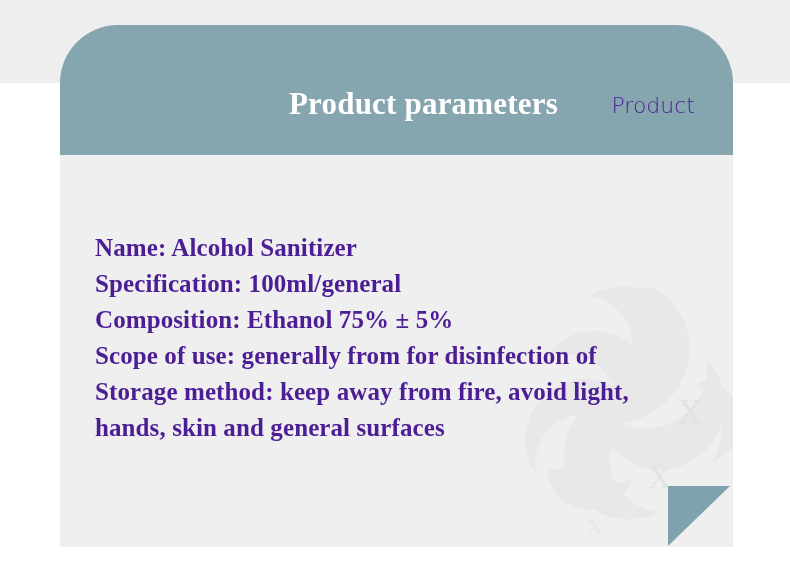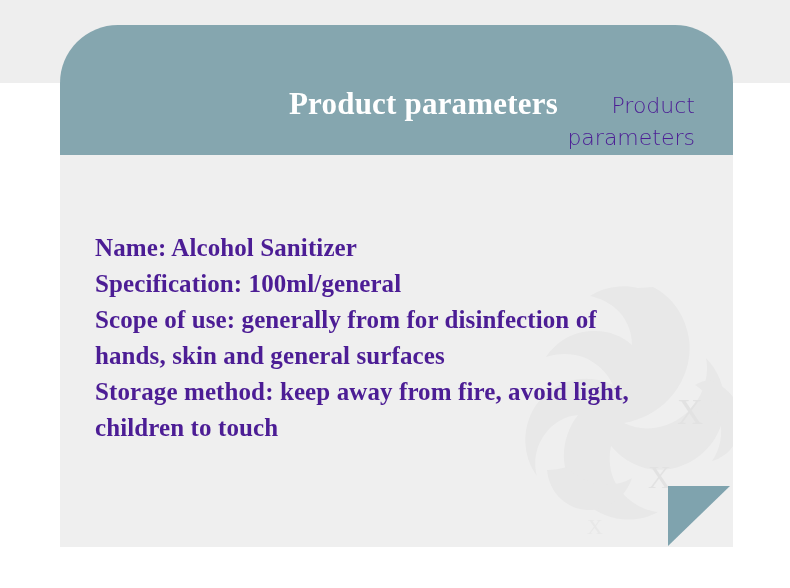--- a/index.html
+++ b/index.html
@@ -155,21 +155,20 @@
 <div id="page">
 
   <div id="top-band"></div>
 
   <div id="card">
 
     <div id="card-header">
       <div id="header-title">Product parameters</div>
       <div id="header-subtitle">
         <span class="sub-line">Product</span>
-        <span class="sub-line">parameters</span>
       </div>
     </div>
 
     <div id="card-body">
 
       <svg id="wm-graphic" class="wm-blob" viewBox="0 0 270 265" xmlns="http://www.w3.org/2000/svg" aria-hidden="true">
         <g fill="#dedede">
           <path d="M138 2 c20 10 33 30 36 52 c3 22 -5 44 -20 60
                    c-12 13 -28 21 -45 24 c12 6 26 7 39 3
                    c18 -5 33 -19 40 -37 c4 -10 5 -21 3 -31
@@ -193,23 +192,23 @@
         </g>
       </svg>
 
       <span id="wm-x1" class="wm-letter">X</span>
       <span id="wm-x2" class="wm-letter">X</span>
       <span id="wm-x3" class="wm-letter">X</span>
 
       <div id="param-list">
         <span class="param-line">Name: Alcohol Sanitizer</span>
         <span class="param-line">Specification: 100ml/general</span>
+        <span class="param-line">Composition: Ethanol 75% ± 5%</span>
         <span class="param-line">Scope of use: generally from for disinfection of</span>
+        <span class="param-line">Storage method: keep away from fire, avoid light,</span>
         <span class="param-line">hands, skin and general surfaces</span>
-        <span class="param-line">Storage method: keep away from fire, avoid light,</span>
-        <span class="param-line">children to touch</span>
       </div>
 
       <div id="corner-fold"></div>
 
     </div>
   </div>
 </div>
 
 </body></html>

